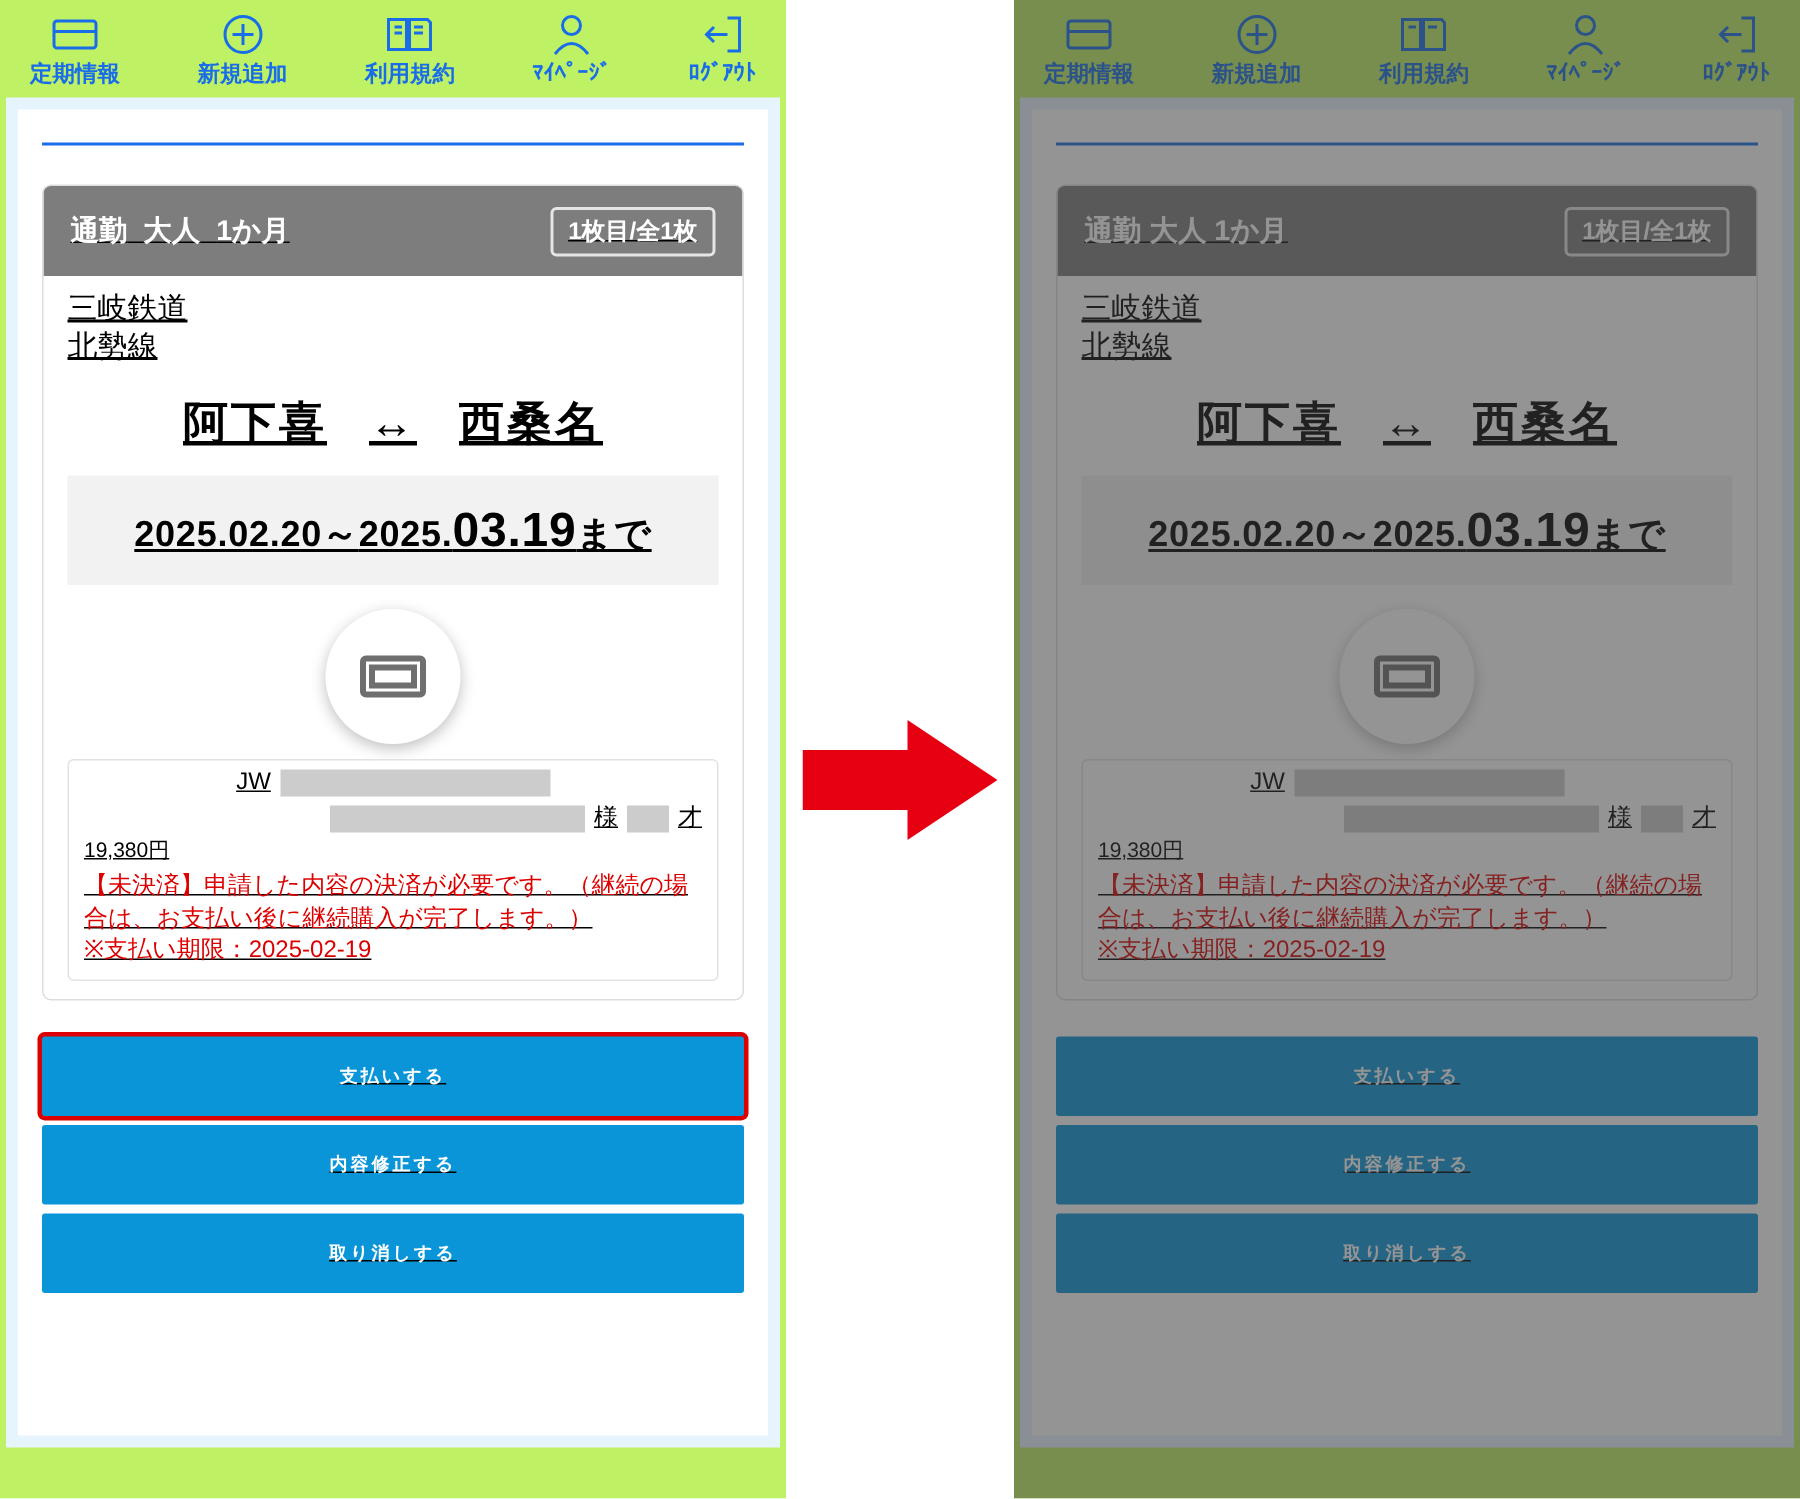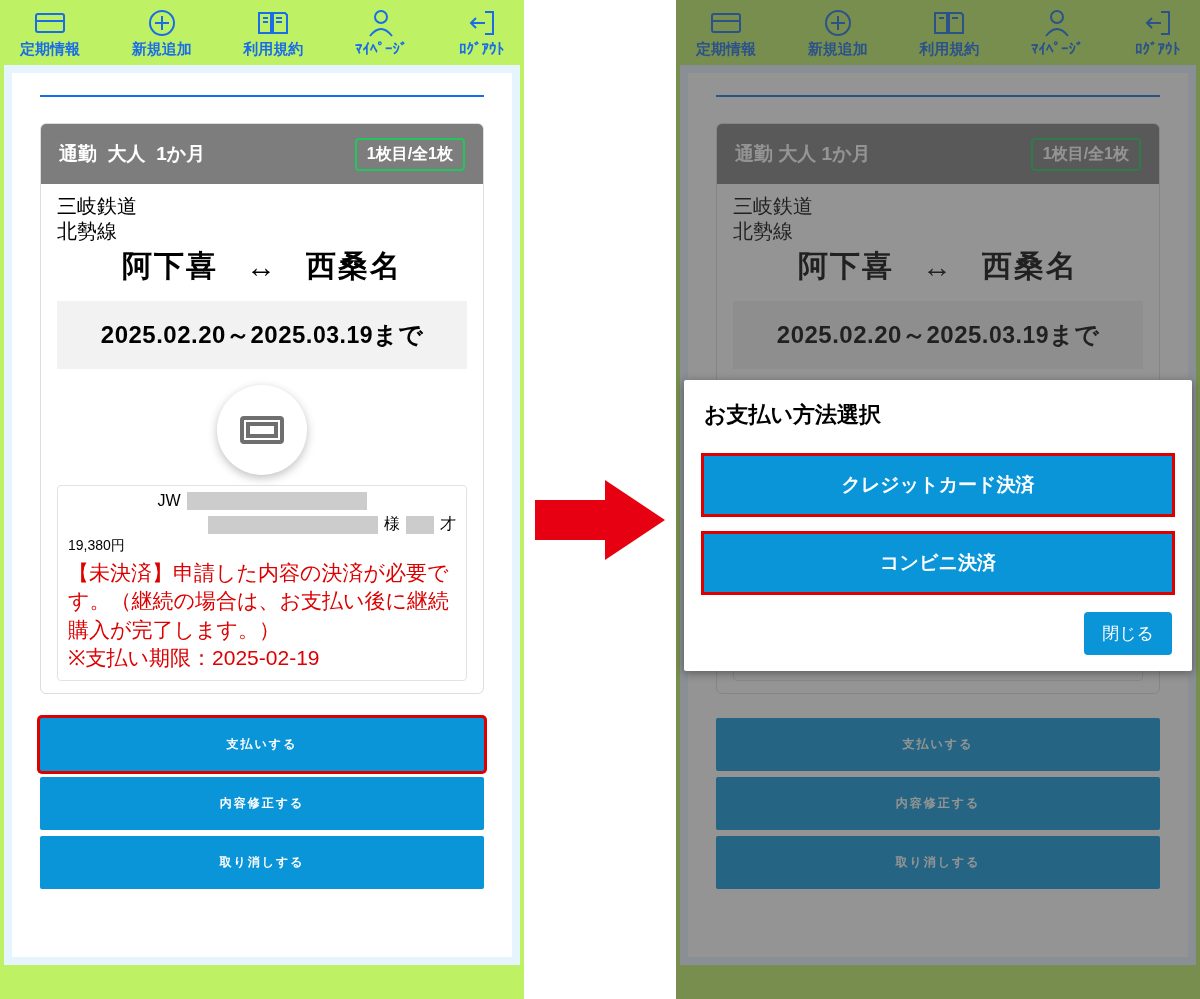--- a/index.html
+++ b/index.html
@@ -5,39 +5,39 @@
   html,body{margin:0;padding:0;font-family:"Hiragino Kaku Gothic ProN","Meiryo",sans-serif;background:#fff;}
   .stage{position:relative;width:1200px;height:999px;overflow:hidden;}
   .panel{position:absolute;top:0;width:524px;height:999px;background:#bef264;box-sizing:border-box;}
   .panel.left{left:0;}
   .panel.right{left:676px;}
   .topnav{display:flex;justify-content:space-between;padding:6px 20px 2px;}
   .nav-item{display:flex;flex-direction:column;align-items:center;color:#1a6de8;font-size:15px;font-weight:600;}
   .nav-item .ic{height:34px;display:flex;align-items:center;justify-content:center;}
   .nav-item .ic svg{stroke:#1a6de8;fill:none;stroke-width:2;}
   .scroll{background:#e6f4fe;padding:8px;margin:4px;height:900px;box-sizing:border-box;}
-  .inner{background:#fff;padding:22px 28px 20px;height:100%;box-sizing:border-box;position:relative;}
+  .inner{background:#fff;padding:22px 16px 20px;height:100%;box-sizing:border-box;position:relative;text-decoration:underline;}
   .hr{height:2px;background:#1a6de8;margin:0 0 26px;}
   .card{border:1px solid #ddd;border-radius:6px;overflow:hidden;margin-bottom:24px;}
   .card-head{background:#7d7d7d;color:#fff;display:flex;align-items:center;justify-content:space-between;padding:16px 18px;font-weight:700;font-size:19px;height:60px;box-sizing:border-box;}
-  .chip{border:2px solid #22c55e;border-radius:4px;padding:4px 10px;font-size:16px;}
+  .chip{border:2px solid #e5e5e5;border-radius:4px;padding:4px 10px;font-size:16px;}
   .card-body{padding:10px 16px 12px;}
   .subline{font-size:20px;line-height:1.25;}
-  .route{display:flex;align-items:center;justify-content:center;gap:28px;font-size:30px;font-weight:800;margin:2px 0 14px;letter-spacing:2px;}
+  .route{display:flex;align-items:center;justify-content:center;gap:28px;font-size:30px;font-weight:800;margin:18px 0 14px;letter-spacing:2px;}
   .route .arrows{font-size:30px;font-weight:900;}
   .period{background:#f2f2f2;text-align:center;padding:18px 4px;font-size:24px;font-weight:700;letter-spacing:.5px;}
-  .period .big{font-size:23px;font-weight:800;}
+  .period .big{font-size:32px;font-weight:800;}
   .ticket-ic{width:90px;height:90px;border-radius:50%;background:#fff;margin:16px auto 10px;box-shadow:0 3px 10px rgba(0,0,0,.25);display:flex;align-items:center;justify-content:center;}
   .ticket-ic svg{stroke:#6f6f6f;stroke-width:4;fill:none;}
   .infobox{border:1px solid #e2e2e2;border-radius:4px;padding:6px 10px 8px;}
   .row1{display:flex;align-items:center;justify-content:center;gap:6px;}
   .grey{background:#ccc;height:18px;display:inline-block;}
   .row2{display:flex;align-items:center;justify-content:flex-end;gap:6px;margin-top:4px;}
   .price{font-size:14px;text-align:left;margin-top:2px;}
-  .warn{color:#d00;font-size:21px;line-height:1.35;margin-top:4px;}
+  .warn{color:#d00;font-size:16px;line-height:1.35;margin-top:4px;}
   .btn{display:block;width:100%;background:#0a95d9;color:#fff;border:none;font-size:12px;font-weight:600;padding:18px 0;border-radius:2px;margin-bottom:6px;letter-spacing:2px;}
   .btn.red-ring{box-shadow:0 0 0 3px #d00;}
   .arrow-big{position:absolute;left:535px;top:480px;width:130px;height:80px;}
   .arrow-big svg{fill:#e60012;}
   .overlay{position:absolute;inset:0;background:rgba(60,60,60,.55);}
   .modal{position:absolute;left:8px;right:8px;top:380px;background:#fff;border-radius:2px;padding:20px 20px 16px;box-shadow:0 2px 10px rgba(0,0,0,.4);}
   .modal h3{margin:0 0 26px;font-size:22px;font-weight:700;}
   .modal .mbtn{display:block;width:100%;background:#0a95d9;color:#fff;text-align:center;font-size:19px;font-weight:600;padding:16px 0;margin-bottom:20px;box-shadow:0 0 0 3px #d00;}
   .modal .close{float:right;background:#0a95d9;color:#fff;border:none;padding:10px 18px;font-size:17px;border-radius:4px;}
   .modal::after{content:"";display:block;clear:both;}
@@ -255,21 +255,15 @@
             </div>
           </div>
         </div>
         <button class="btn">支払いする</button>
         <button class="btn">内容修正する</button>
         <button class="btn">取り消しする</button>
       </div>
     </div>
 
     <div class="overlay"></div>
-    <div class="modal">
-      <h3>お支払い方法選択</h3>
-      <a class="mbtn">クレジットカード決済</a>
-      <a class="mbtn">コンビニ決済</a>
-      <button class="close">閉じる</button>
-    </div>
   </div>
 
 </div>
 
 </body></html>

